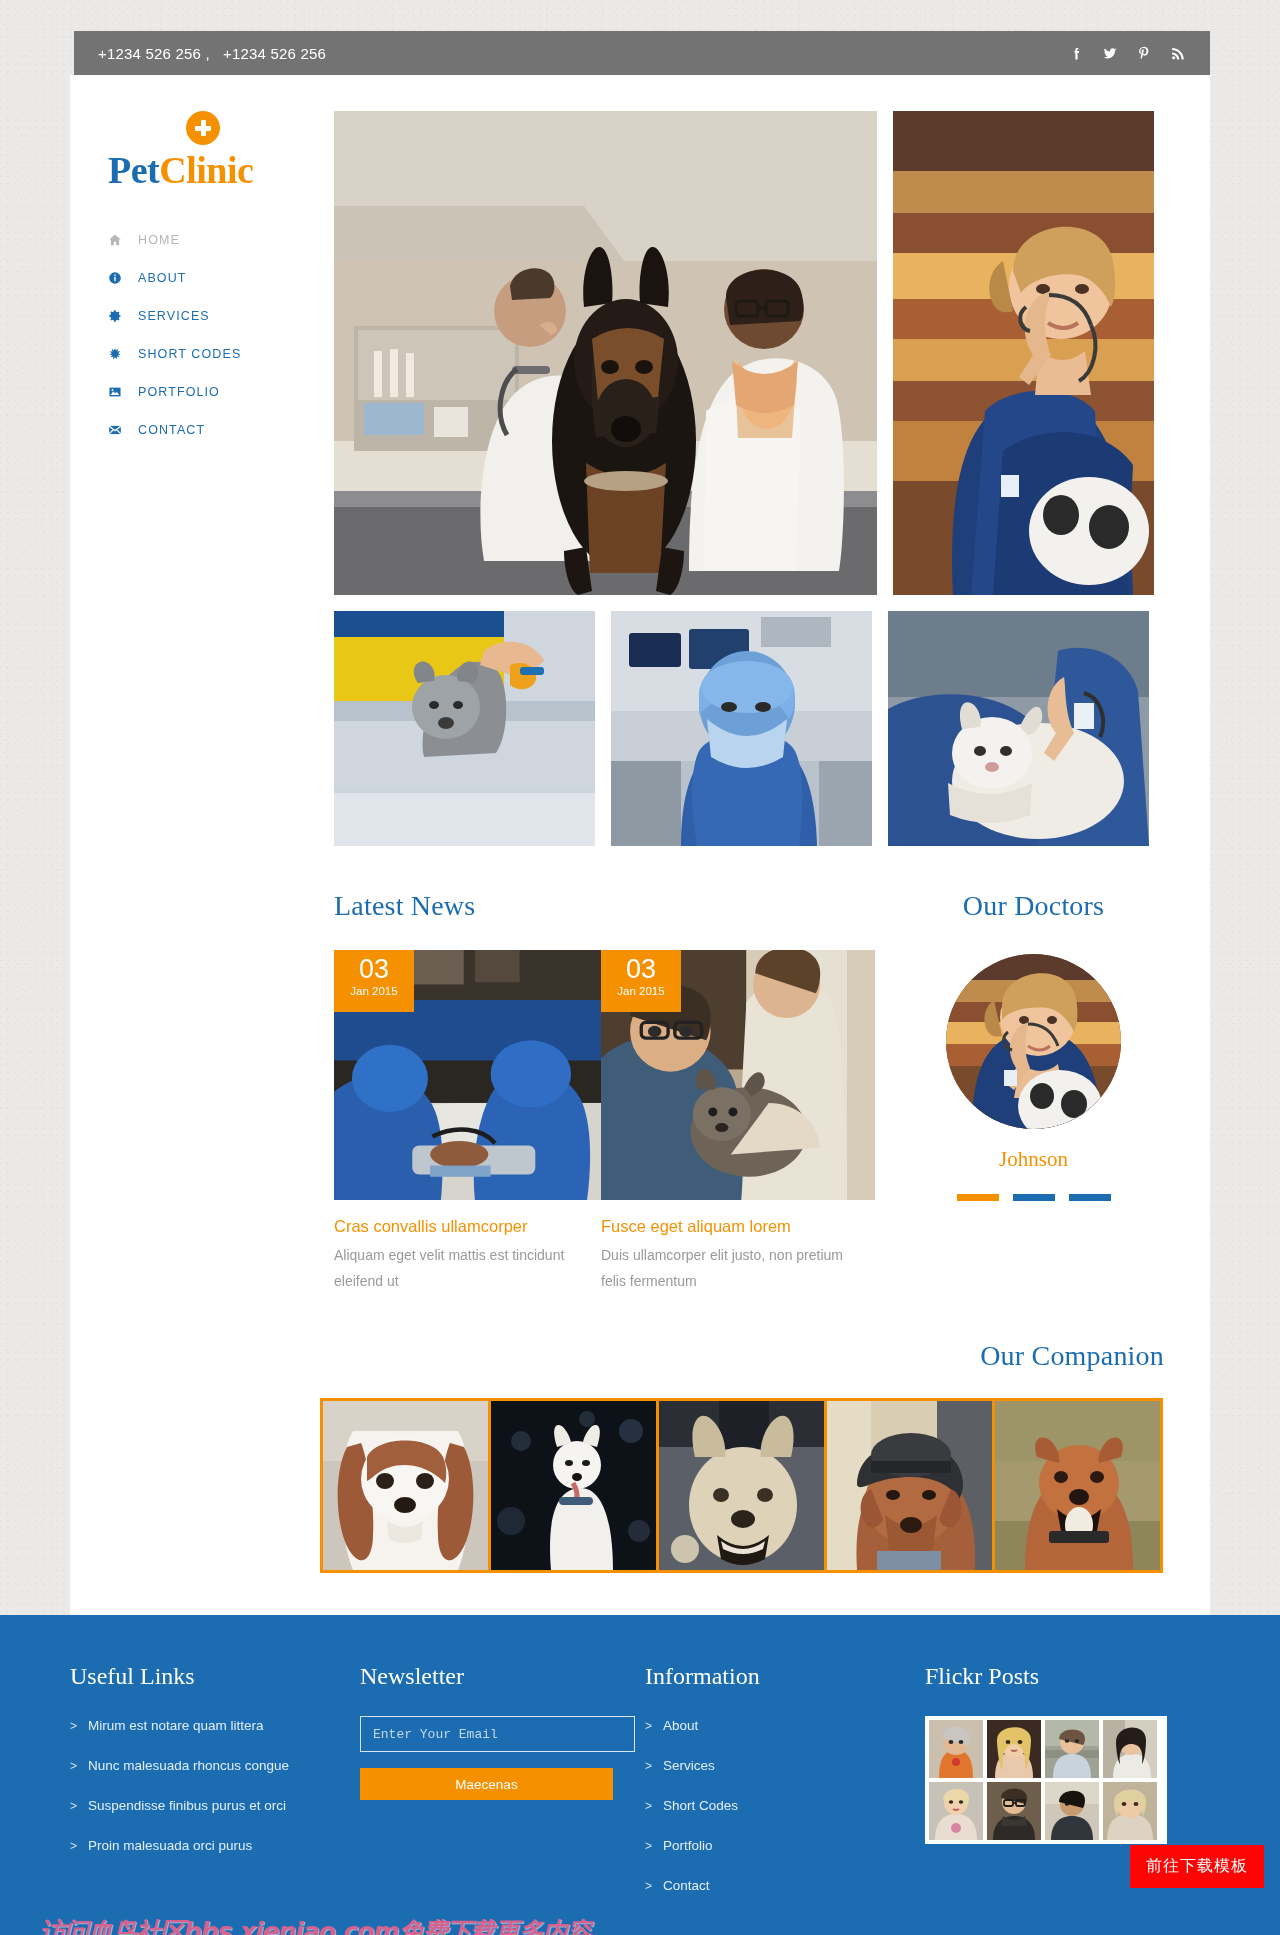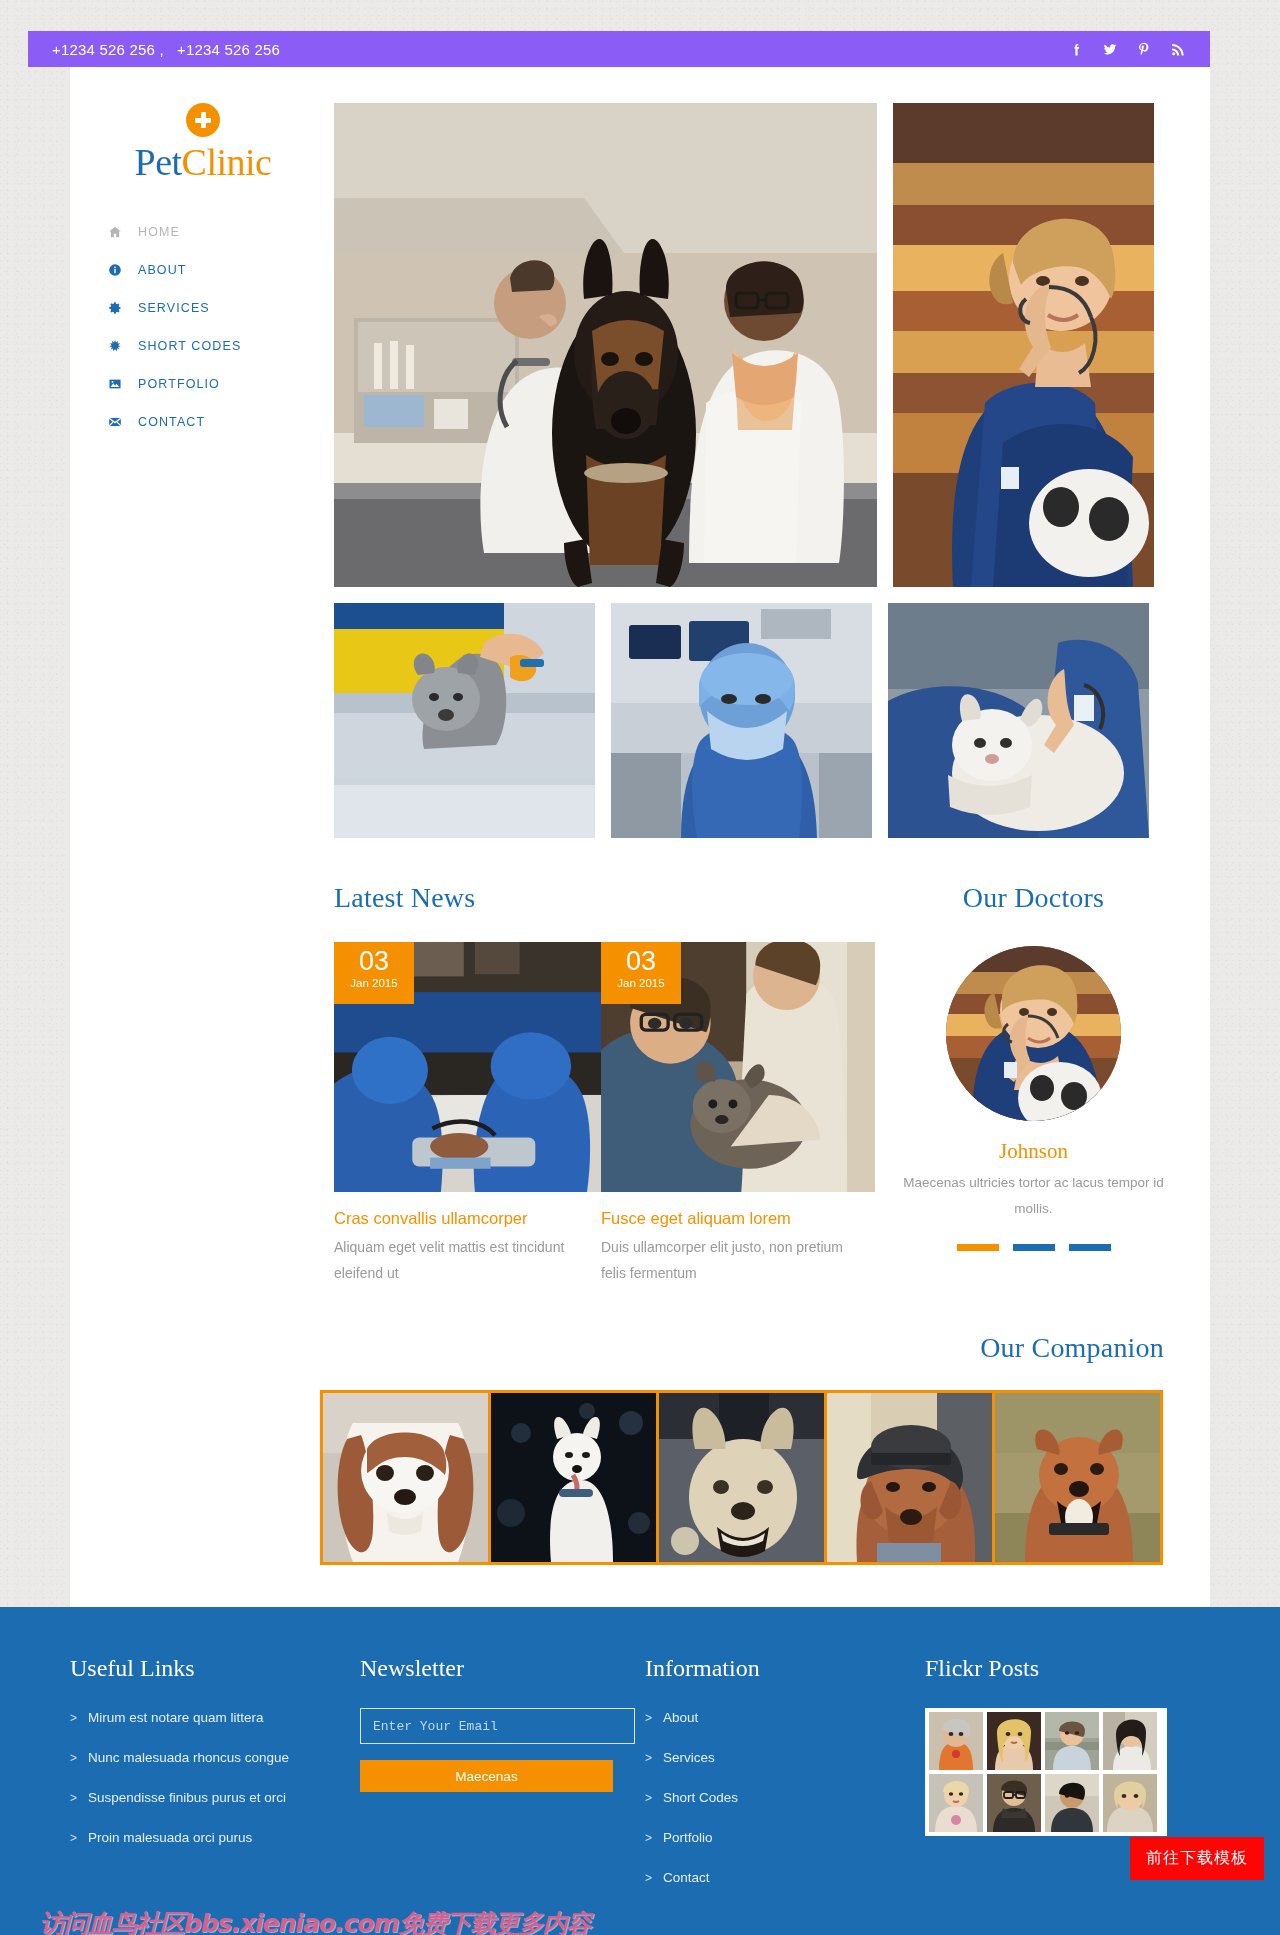--- a/index.html
+++ b/index.html
@@ -14,23 +14,23 @@
       radial-gradient(circle at 39% 87%, rgba(0,0,0,0.028) 0.6px, transparent 1px),
       radial-gradient(circle at 83% 13%, rgba(0,0,0,0.032) 0.6px, transparent 1px);
     background-size: 7px 7px, 11px 11px, 13px 13px, 9px 9px;
     color: #555;
     -webkit-font-smoothing: antialiased;
   }
   .page { width: 1280px; position: relative; }
 
   
   .topbar {
-    margin: 31px 70px 0 28px;
-    height: 36px;
-    background: #8b5cf6;
+    margin: 31px 70px 0 74px;
+    height: 44px;
+    background: #737373;
     display: flex;
     align-items: center;
     justify-content: space-between;
     padding: 0 24px;
   }
   .topbar-phones {
     color: #fff;
     font-size: 15px;
     letter-spacing: 0.2px;
     white-space: pre;
@@ -47,21 +47,21 @@
   .shell {
     margin: 0 70px;
     background: #fff;
     padding: 0 0 40px 0;
     display: flex;
     min-height: 1540px;
   }
 
   
   .sidebar { width: 250px; flex: 0 0 250px; padding: 36px 0 0 38px; }
-  .logo { text-align: center; width: 190px; }
+  .logo { width: 190px; font-weight: bold; }
   .logo-mark {
     width: 34px; height: 34px; border-radius: 50%;
     background: #f59100;
     margin: 0 auto 6px auto;
     position: relative;
   }
   .logo-mark::before, .logo-mark::after {
     content: ""; position: absolute; background: #fff; border-radius: 1px;
   }
   .logo-mark::before { width: 16px; height: 5px; left: 9px; top: 14.5px; }
@@ -592,21 +592,20 @@
               <path d="M84 68c-20 4-26 28-14 46l-10 16 8 6 16-22c-8-18-4-38 0-46z" fill="#e4b78d"></path>
               <path d="M62 78c-8 6-4 16 4 18" stroke="#3a3a3a" stroke-width="3" fill="none"></path>
               <path d="M82 70q22 0 30 22" stroke="#3a3a3a" stroke-width="3" fill="none"></path>
               <ellipse cx="114" cy="152" rx="42" ry="36" fill="#f3f1ee"></ellipse>
               <ellipse cx="96" cy="142" rx="12" ry="13" fill="#2a2a2a"></ellipse>
               <ellipse cx="128" cy="150" rx="13" ry="14" fill="#2a2a2a"></ellipse>
               <rect x="58" y="116" width="13" height="16" fill="#e7eef5"></rect>
             </svg>
           </div>
           <div class="doc-name">Johnson</div>
-          <div class="doc-desc">Maecenas ultricies tortor ac lacus tempor id mollis.</div>
           <div class="doc-dots">
             <span class="doc-dot is-active"></span>
             <span class="doc-dot"></span>
             <span class="doc-dot"></span>
           </div>
         </div>
       </div>
 
       <div class="companion">
         <h2 class="sec-title">Our Companion</h2>

